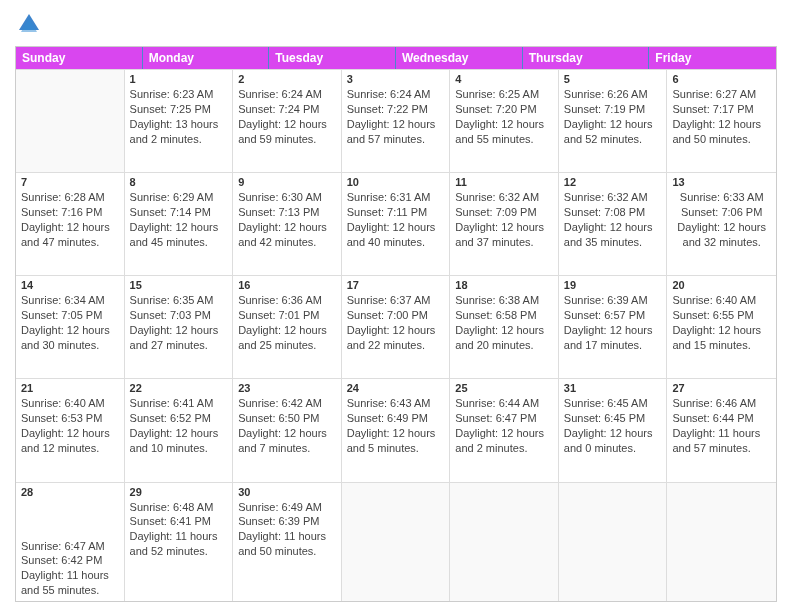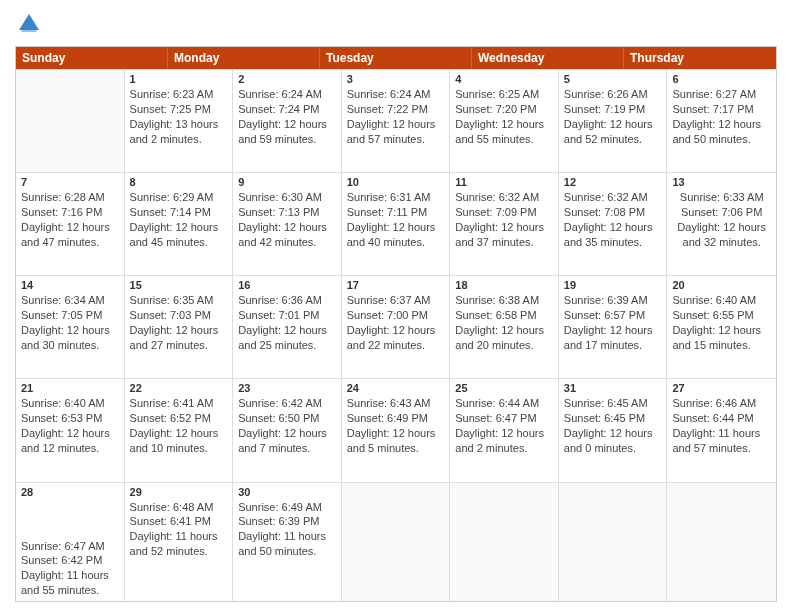--- a/index.html
+++ b/index.html
@@ -52,22 +52,22 @@
       color: #555;
     }
     .calendar {
       flex: 1;
       display: flex;
       flex-direction: column;
       border: 1px solid #ccc;
     }
     .cal-header-row {
       display: grid;
-      grid-template-columns: repeat(5, 1fr);
-      background: #c2410c;
+      grid-template-columns: repeat(6, 1fr);
+      background: #d946ef;
     }
     .cal-header-cell {
       color: white;
       font-size: 12px;
       font-weight: bold;
       padding: 4px 6px;
       border-right: 1px solid #4a88cc;
     }
     .cal-header-cell:last-child { border-right: none; }
     .cal-body {
@@ -125,20 +125,21 @@
     </div>
   </div>
 
   <div class="calendar">
     <div class="cal-header-row">
     <div class="cal-header-cell">Sunday</div>
         <div class="cal-header-cell">Monday</div>
         <div class="cal-header-cell">Tuesday</div>
         <div class="cal-header-cell">Wednesday</div>
         <div class="cal-header-cell">Thursday</div>
+        <div class="cal-header-cell">Friday</div>
       </div>
     <div class="cal-body">
     <div class="cal-week">
           <div class="cal-cell empty"></div>
           <div class="cal-cell">
             <div class="day-number">1</div>
             <div class="day-info" style="white-space: pre-line;">Sunrise: 6:23 AM
 Sunset: 7:25 PM
 Daylight: 13 hours
 and 2 minutes.</div>

